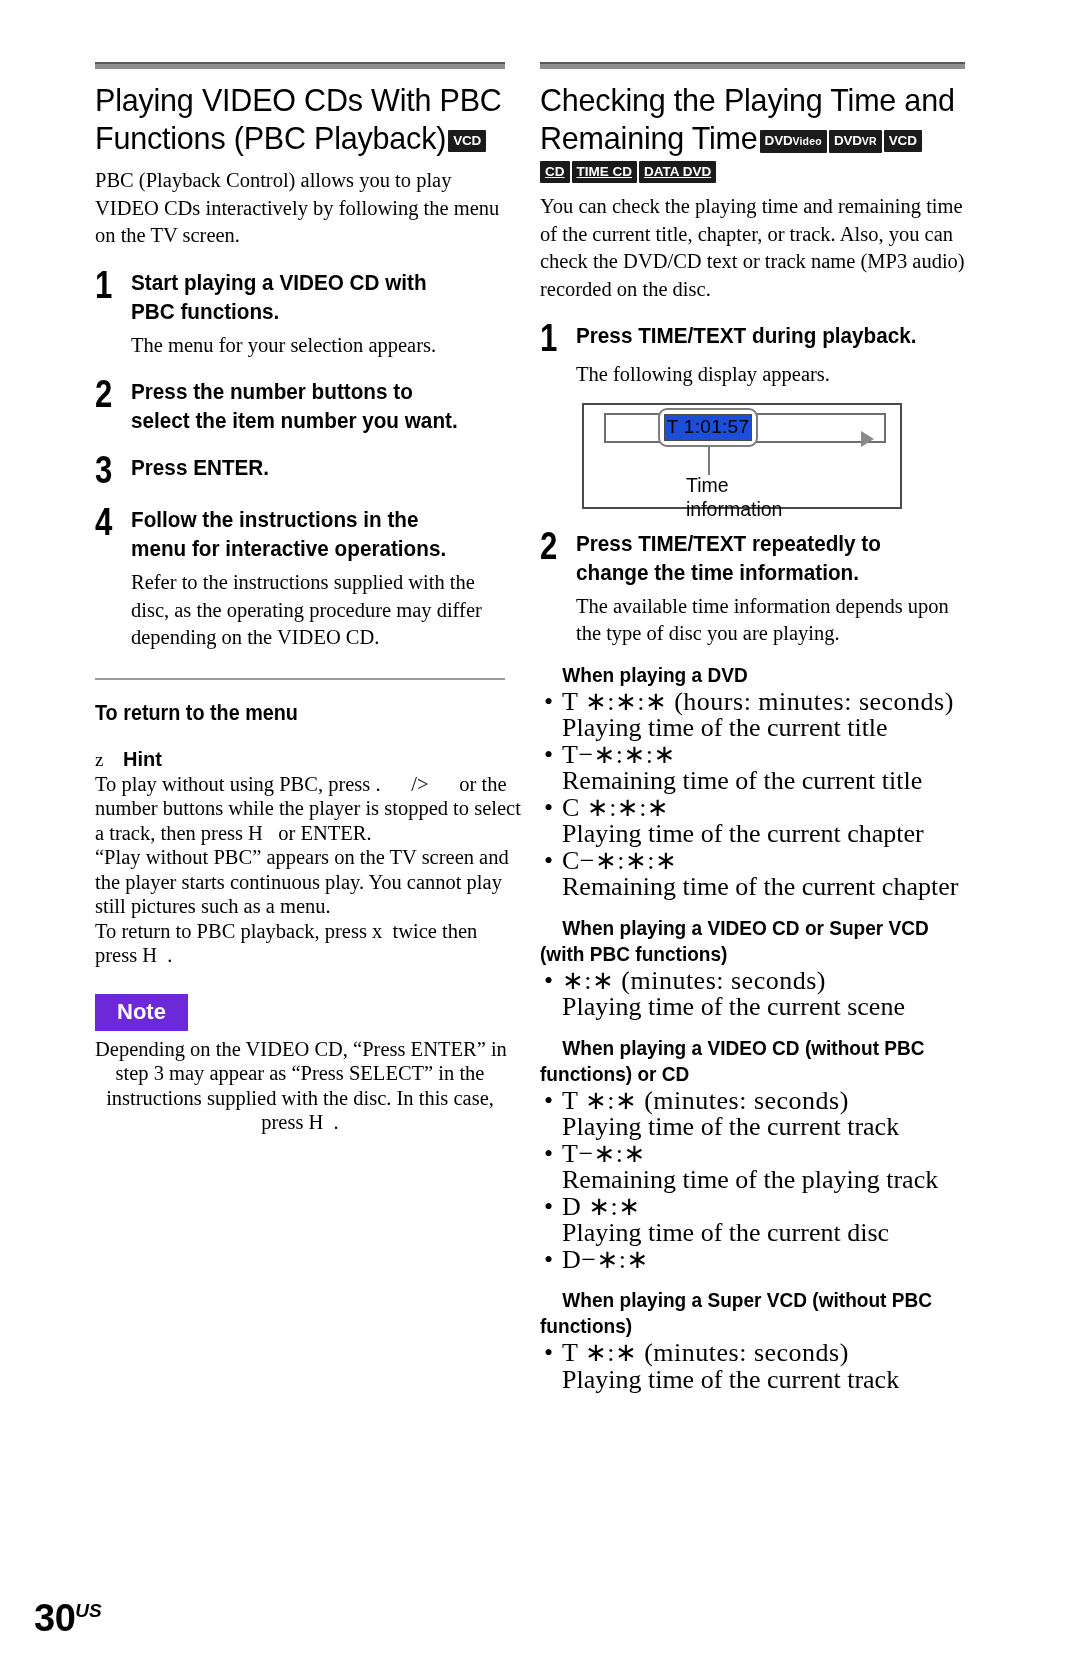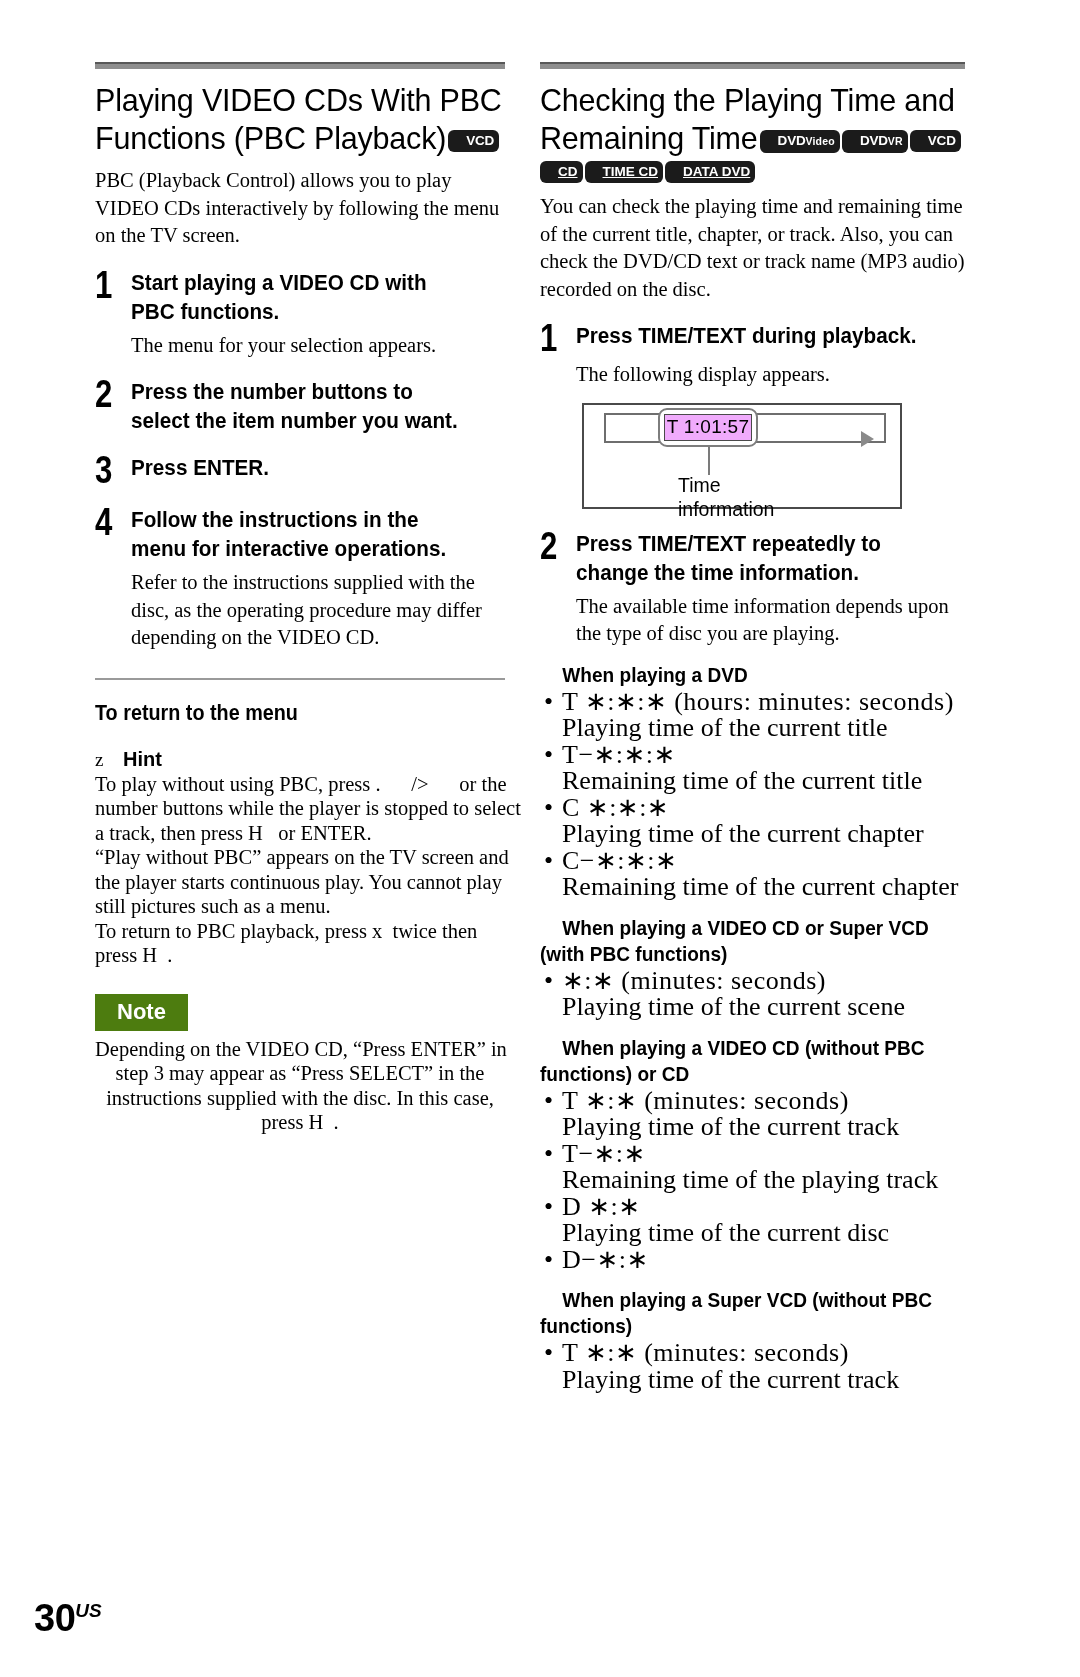--- a/index.html
+++ b/index.html
@@ -56,22 +56,21 @@
     color: #ffffff;
     font-family: "Liberation Sans", sans-serif;
     font-weight: 700;
     vertical-align: baseline;
     border-radius: 1px;
     white-space: nowrap;
   }
   .badge-sm {
     font-size: 13.5px;
     line-height: 19px;
-    padding: 1px 5px 2px 18px;
-    border-radius: 6px;
+    padding: 1px 5px 2px 5px;
   }
   .badge-row {
     margin: 4px 0 0 0;
     line-height: 1;
   }
   .badge-row .badge { margin-right: 2px; text-decoration: underline; }
   .badge .sub {
     font-size: 10.5px;
     letter-spacing: 0.2px;
   }
@@ -170,21 +169,21 @@
 
   
   .key {
     font-family: "Liberation Sans", sans-serif;
     font-size: 19px;
   }
 
   
   .note-badge {
     display: inline-block;
-    background: #4d7c0f;
+    background: #6d28d9;
     color: #ffffff;
     font-family: "Liberation Sans", sans-serif;
     font-weight: 700;
     font-size: 22px;
     line-height: 1;
     padding: 7px 22px 8px 22px;
     margin-top: 26px;
   }
   .note-body {
     font-family: "Liberation Serif", serif;
@@ -238,42 +237,42 @@
     left: 4px; top: 4px;
     right: 4px; bottom: 4px;
     border: 1px solid #4a4a4a;
     box-sizing: border-box;
     display: flex;
     align-items: center;
     justify-content: center;
     font-family: "Liberation Sans", sans-serif;
     font-size: 19px;
     letter-spacing: 0.3px;
-    background: #f0abfc;
+    background: #1d4ed8;
   }
   .fig-play {
     position: absolute;
     right: 10px;
     top: 16px;
     width: 0; height: 0;
     border-left: 13px solid #8a8a8a;
     border-top: 8px solid transparent;
     border-bottom: 8px solid transparent;
   }
   .fig-leader {
     position: absolute;
     left: 126px;
     top: 44px;
     width: 2px;
     height: 28px;
     background: #7b7b7b;
   }
   .fig-caption {
     position: absolute;
-    left: 96px;
+    left: 104px;
     top: 70px;
     font-family: "Liberation Sans", sans-serif;
     font-size: 19.5px;
     line-height: 24px;
   }
   .fig-caption .ln { display: block; }
 
   
   h4.when-head {
     font-family: "Liberation Sans", sans-serif;

